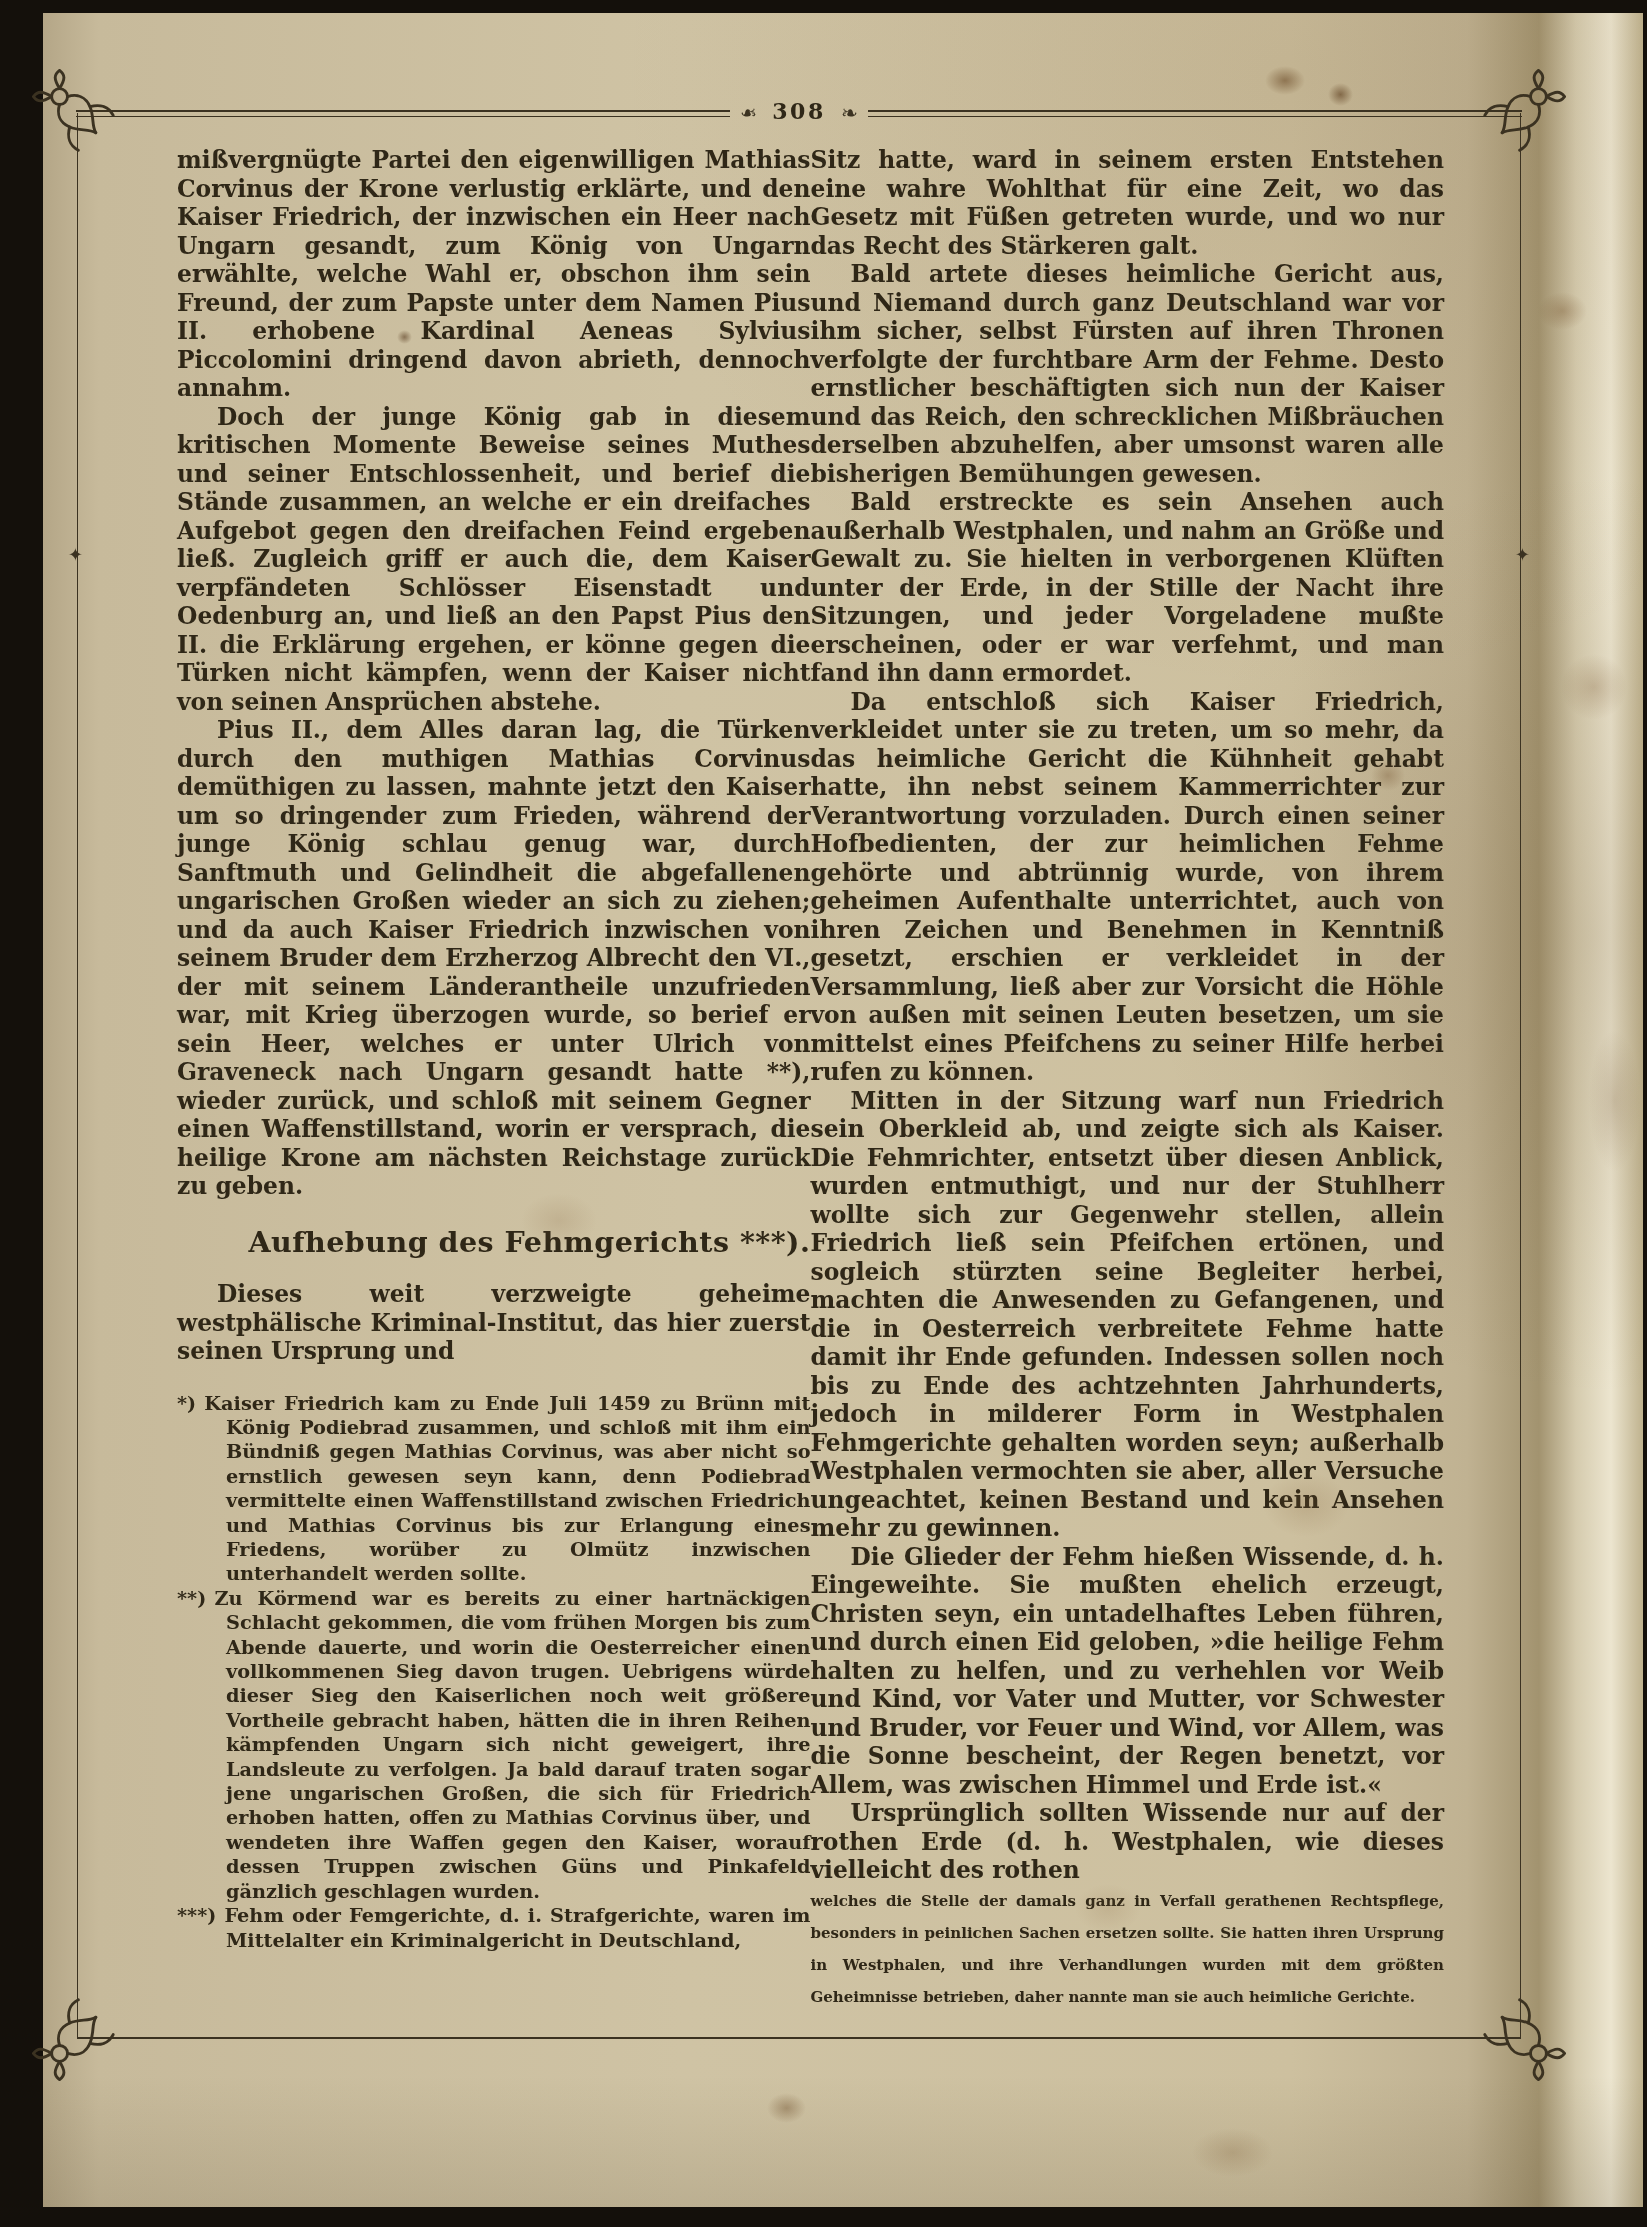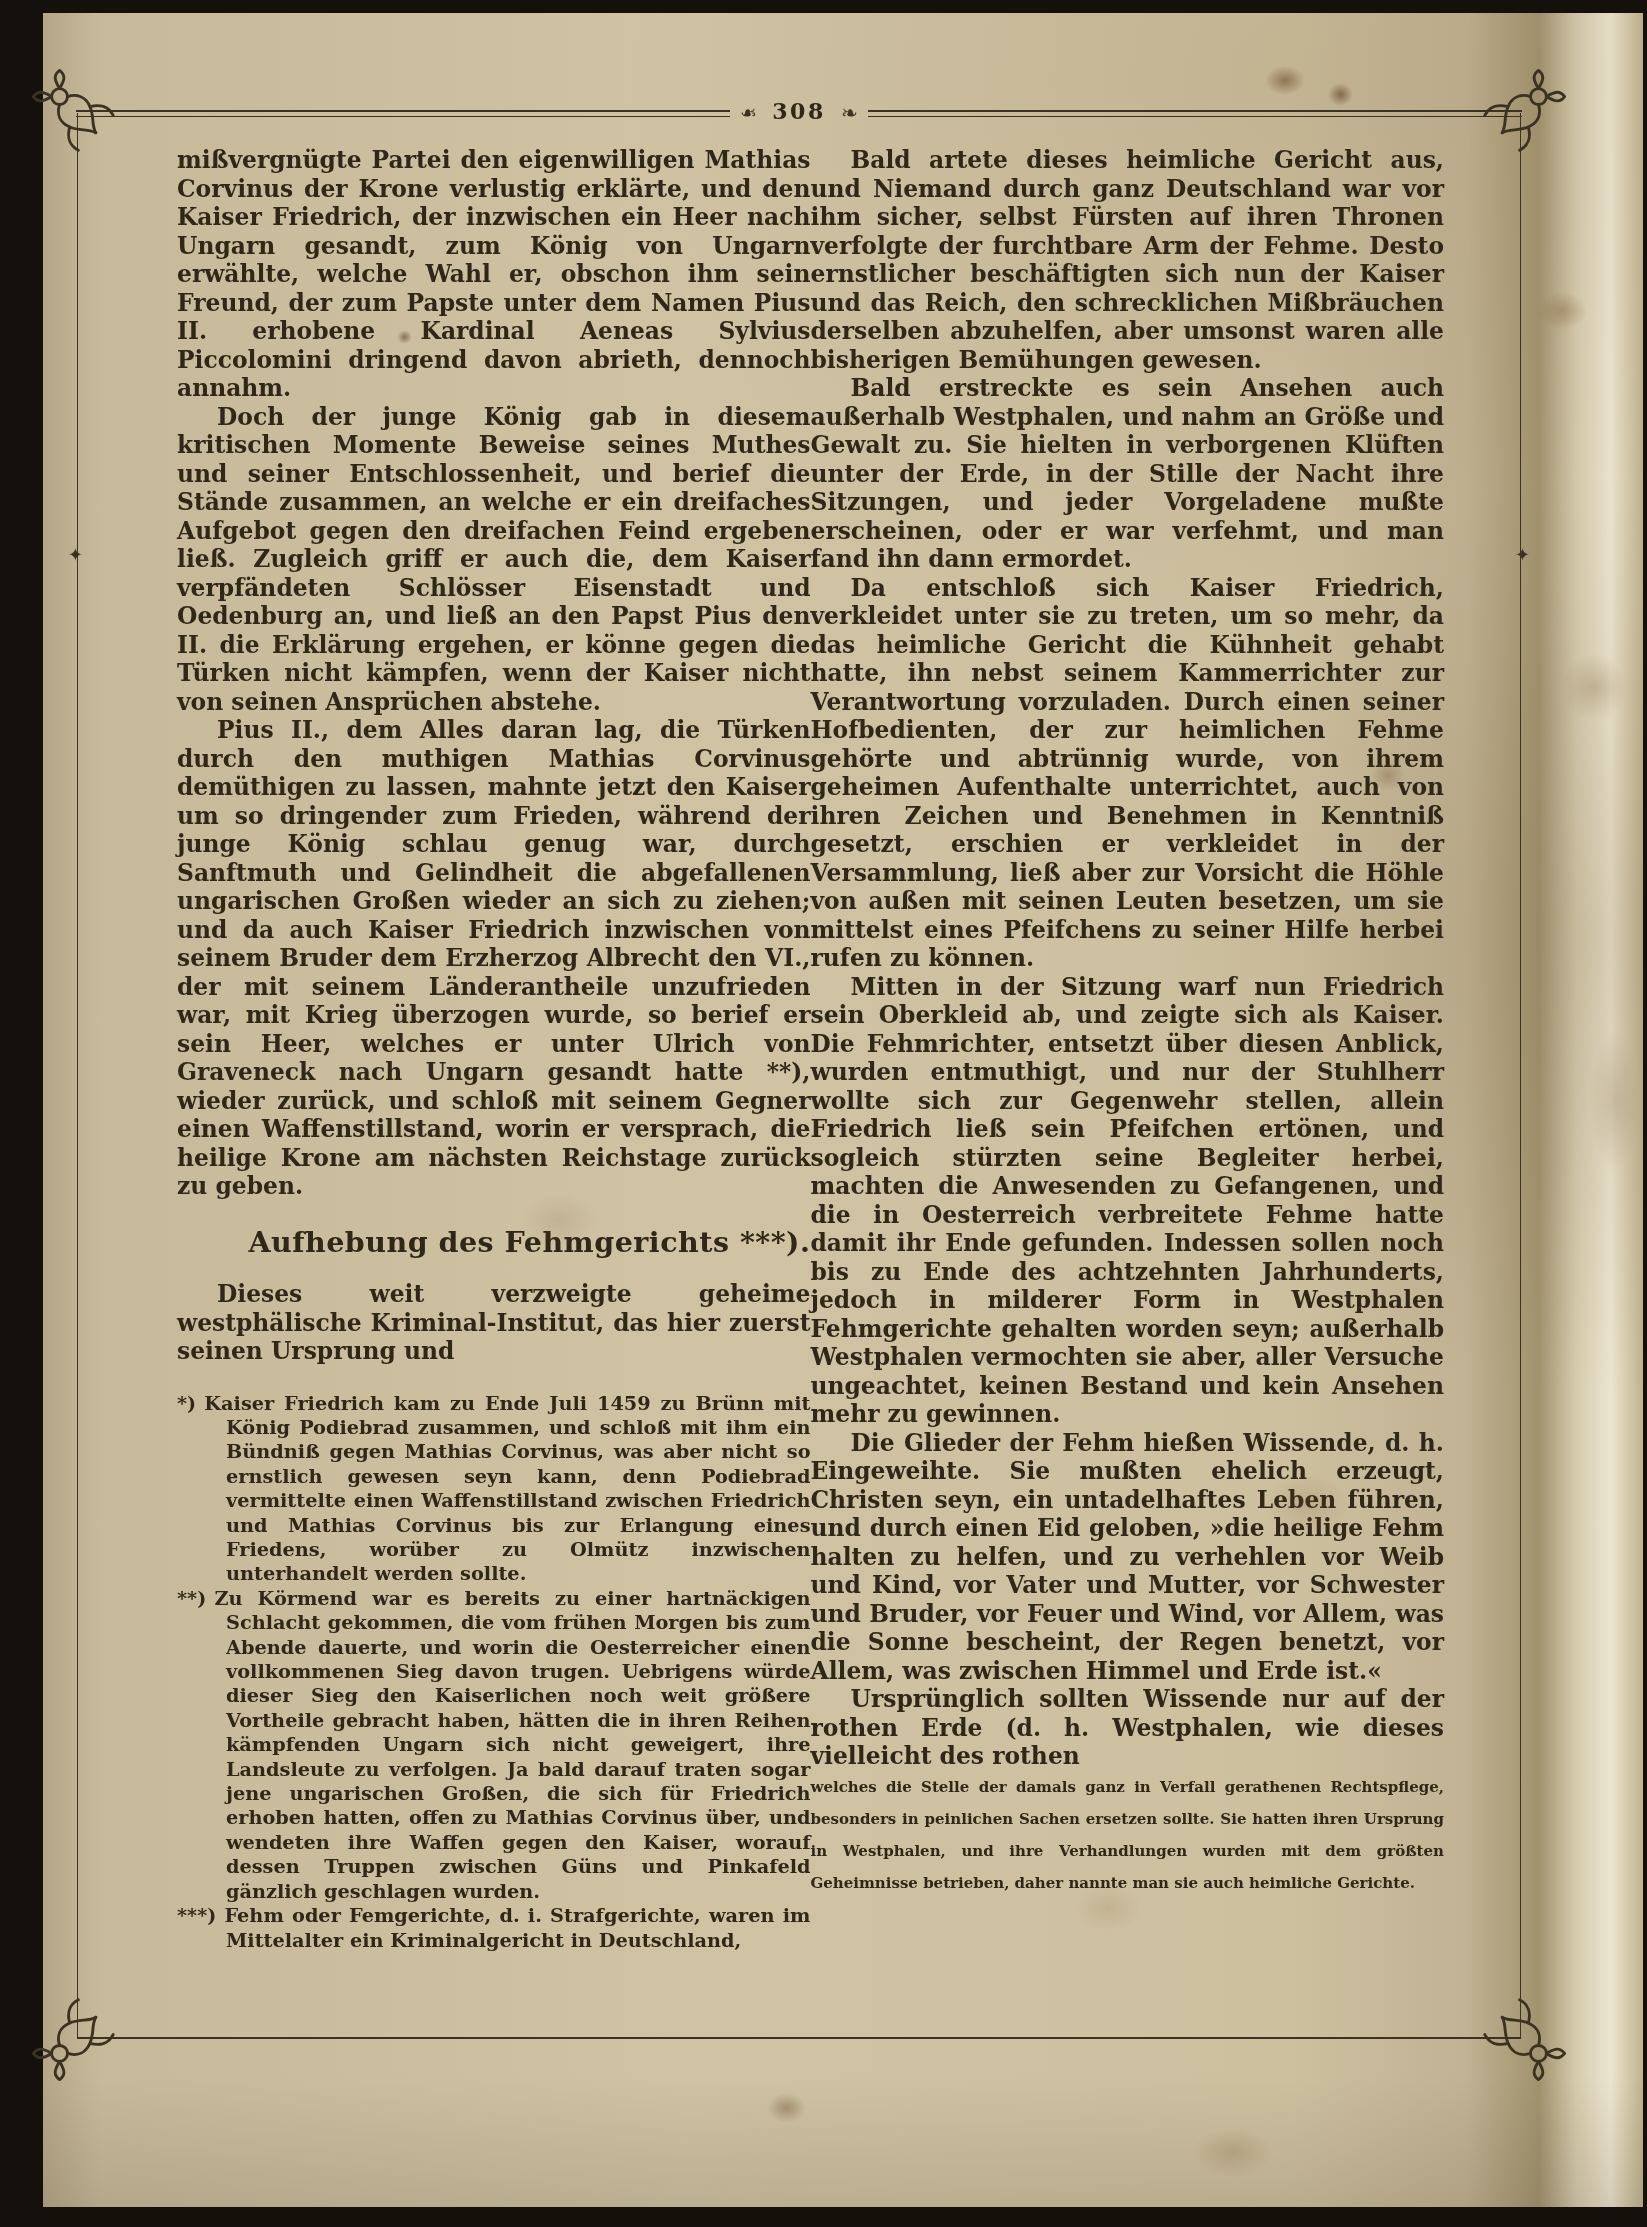--- a/index.html
+++ b/index.html
@@ -196,20 +196,21 @@
         <p class="indent">Dieses weit verzweigte geheime westphälische Kriminal-Institut, das hier zuerst seinen Ursprung und</p>
 
         <div class="footnote-block">
           <p class="footnote"><span class="fn-marker">*)</span><span>Kaiser Friedrich kam zu Ende Juli 1459 zu Brünn mit König Podiebrad zusammen, und schloß mit ihm ein Bündniß gegen Mathias Corvinus, was aber nicht so ernstlich gewesen seyn kann, denn Podiebrad vermittelte einen Waffenstillstand zwischen Friedrich und Mathias Corvinus bis zur Erlangung eines Friedens, worüber zu Olmütz inzwischen unterhandelt werden sollte.</span></p>
           <p class="footnote"><span class="fn-marker">**)</span><span>Zu Körmend war es bereits zu einer hartnäckigen Schlacht gekommen, die vom frühen Morgen bis zum Abende dauerte, und worin die Oesterreicher einen vollkommenen Sieg davon trugen. Uebrigens würde dieser Sieg den Kaiserlichen noch weit größere Vortheile gebracht haben, hätten die in ihren Reihen kämpfenden Ungarn sich nicht geweigert, ihre Landsleute zu verfolgen. Ja bald darauf traten sogar jene ungarischen Großen, die sich für Friedrich erhoben hatten, offen zu Mathias Corvinus über, und wendeten ihre Waffen gegen den Kaiser, worauf dessen Truppen zwischen Güns und Pinkafeld gänzlich geschlagen wurden.</span></p>
           <p class="footnote"><span class="fn-marker">***)</span><span>Fehm oder Femgerichte, d. i. Strafgerichte, waren im Mittelalter ein Kriminalgericht in Deutschland,</span></p>
         </div>
       </div>
 
       <div class="col">
+        <p>Sitz hatte, ward in seinem ersten Entstehen eine wahre Wohlthat für eine Zeit, wo das Gesetz mit Füßen getreten wurde, und wo nur das Recht des Stärkeren galt.</p>
         <p class="indent">Bald artete dieses heimliche Gericht aus, und Niemand durch ganz Deutschland war vor ihm sicher, selbst Fürsten auf ihren Thronen verfolgte der furchtbare Arm der Fehme. Desto ernstlicher beschäftigten sich nun der Kaiser und das Reich, den schrecklichen Mißbräuchen derselben abzuhelfen, aber umsonst waren alle bisherigen Bemühungen gewesen.</p>
         <p class="indent">Bald erstreckte es sein Ansehen auch außerhalb Westphalen, und nahm an Größe und Gewalt zu. Sie hielten in verborgenen Klüften unter der Erde, in der Stille der Nacht ihre Sitzungen, und jeder Vorgeladene mußte erscheinen, oder er war verfehmt, und man fand ihn dann ermordet.</p>
         <p class="indent">Da entschloß sich Kaiser Friedrich, verkleidet unter sie zu treten, um so mehr, da das heimliche Gericht die Kühnheit gehabt hatte, ihn nebst seinem Kammerrichter zur Verantwortung vorzuladen. Durch einen seiner Hofbedienten, der zur heimlichen Fehme gehörte und abtrünnig wurde, von ihrem geheimen Aufenthalte unterrichtet, auch von ihren Zeichen und Benehmen in Kenntniß gesetzt, erschien er verkleidet in der Versammlung, ließ aber zur Vorsicht die Höhle von außen mit seinen Leuten besetzen, um sie mittelst eines Pfeifchens zu seiner Hilfe herbei rufen zu können.</p>
         <p class="indent">Mitten in der Sitzung warf nun Friedrich sein Oberkleid ab, und zeigte sich als Kaiser. Die Fehmrichter, entsetzt über diesen Anblick, wurden entmuthigt, und nur der Stuhlherr wollte sich zur Gegenwehr stellen, allein Friedrich ließ sein Pfeifchen ertönen, und sogleich stürzten seine Begleiter herbei, machten die Anwesenden zu Gefangenen, und die in Oesterreich verbreitete Fehme hatte damit ihr Ende gefunden. Indessen sollen noch bis zu Ende des achtzehnten Jahrhunderts, jedoch in milderer Form in Westphalen Fehmgerichte gehalten worden seyn; außerhalb Westphalen vermochten sie aber, aller Versuche ungeachtet, keinen Bestand und kein Ansehen mehr zu gewinnen.</p>
         <p class="indent">Die Glieder der Fehm hießen Wissende, d. h. Eingeweihte. Sie mußten ehelich erzeugt, Christen seyn, ein untadelhaftes Leben führen, und durch einen Eid geloben, »die heilige Fehm halten zu helfen, und zu verhehlen vor Weib und Kind, vor Vater und Mutter, vor Schwester und Bruder, vor Feuer und Wind, vor Allem, was die Sonne bescheint, der Regen benetzt, vor Allem, was zwischen Himmel und Erde ist.«</p>
         <p class="indent">Ursprünglich sollten Wissende nur auf der rothen Erde (d. h. Westphalen, wie dieses vielleicht des rothen</p>
 
         <p class="fn-cont">welches die Stelle der damals ganz in Verfall gerathenen Rechtspflege, besonders in peinlichen Sachen ersetzen sollte. Sie hatten ihren Ursprung in Westphalen, und ihre Verhandlungen wurden mit dem größten Geheimnisse betrieben, daher nannte man sie auch heimliche Gerichte.</p>
       </div>
 

